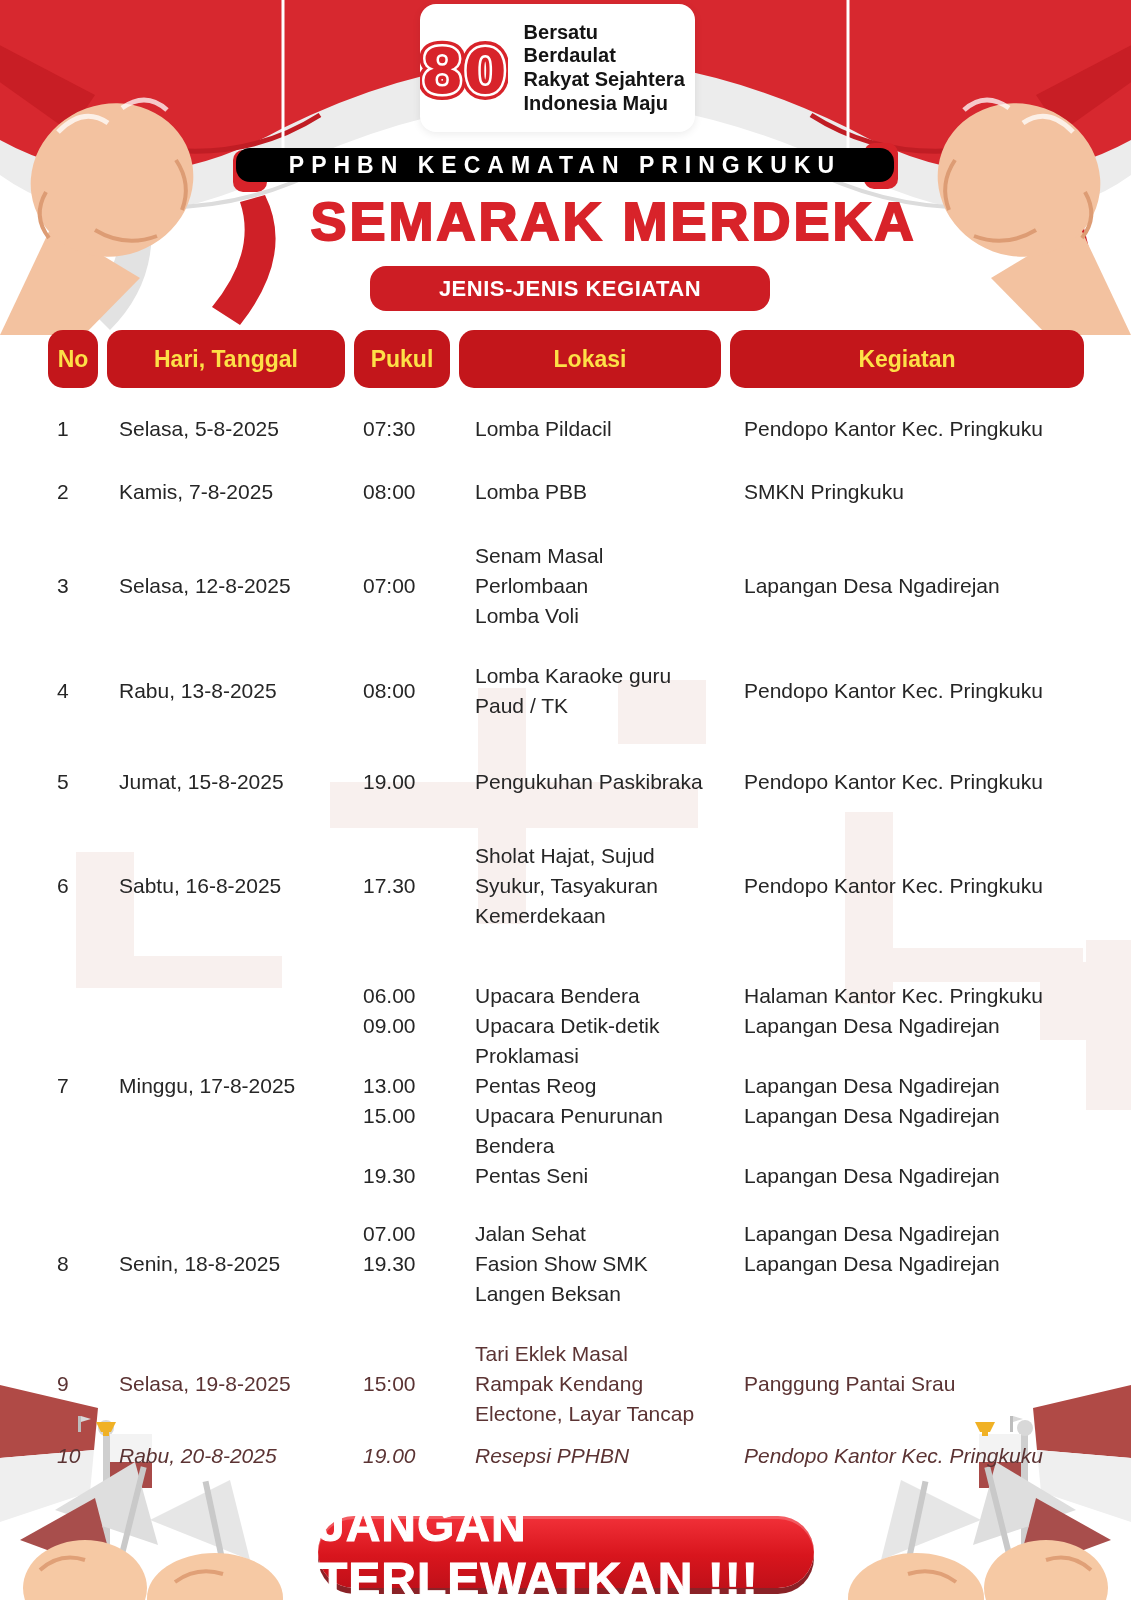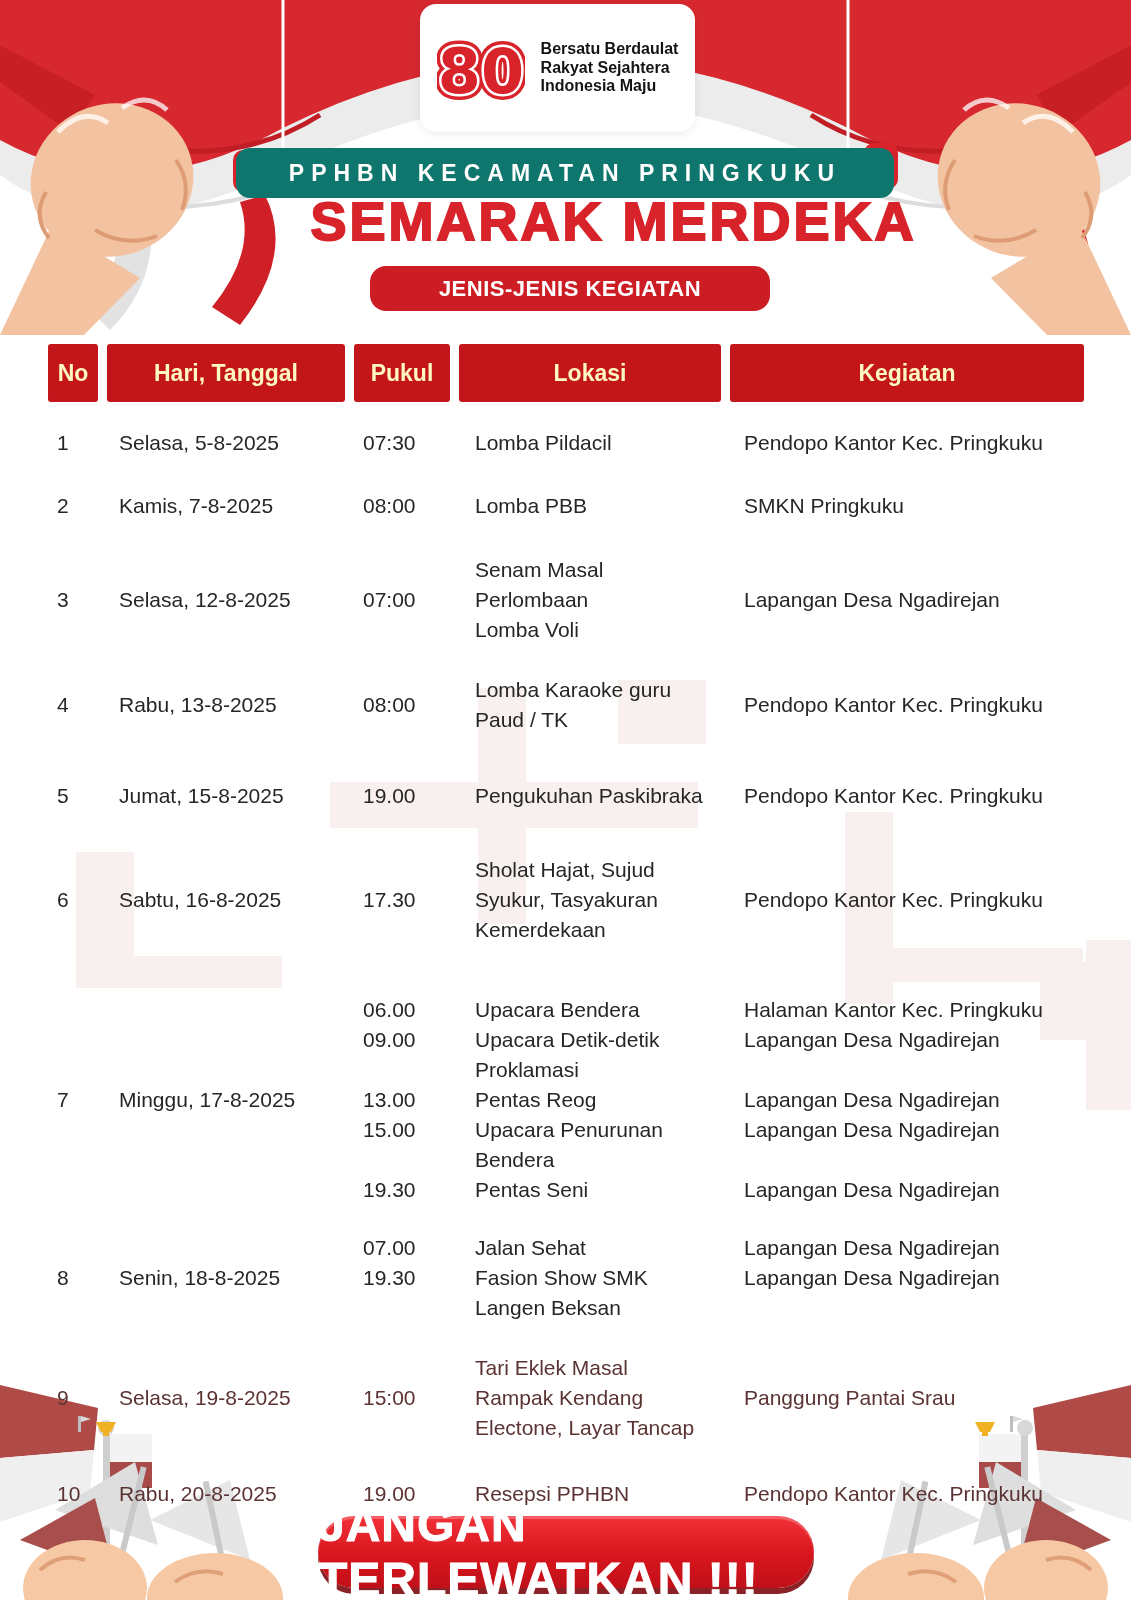--- a/index.html
+++ b/index.html
@@ -22,57 +22,57 @@
   .wm5b{left:1040px;top:962px;width:60px;height:78px;}
   
   .decor-top{position:absolute;left:0;top:0;z-index:1;}
   .decor-bottom{position:absolute;left:0;bottom:0;z-index:1;}
   
   .logo-card{
     position:absolute;left:420px;top:4px;width:275px;height:128px;z-index:2;
     background:#ffffff;border-radius:16px;box-shadow:0 2px 8px rgba(0,0,0,.08);
     display:flex;align-items:center;justify-content:center;gap:16px;
   }
-  .logo-tagline{font-weight:bold;font-size:16px;line-height:1.18;color:#141414;}
+  .logo-tagline{font-weight:bold;font-size:20px;line-height:1.18;color:#141414;}
   
   .banner-pill{
-    position:absolute;left:236px;top:148px;width:658px;height:50px;z-index:2;
-    background:#0f766e;border-radius:14px;display:flex;align-items:center;justify-content:center;
+    position:absolute;left:236px;top:148px;width:658px;height:34px;z-index:2;
+    background:#000000;border-radius:14px;display:flex;align-items:center;justify-content:center;
     color:#ffffff;font-weight:bold;font-size:23px;letter-spacing:7px;
   }
   .main-title{
     position:absolute;left:0;top:190px;width:100%;z-index:2;text-align:center;
     color:#d8232a;font-weight:900;font-size:54px;letter-spacing:3px;padding-left:48px;
     -webkit-text-stroke:2px #d8232a;
   }
   .section-pill{
     position:absolute;left:370px;top:266px;width:400px;height:45px;z-index:2;
     background:#cd1d24;border-radius:16px;display:flex;align-items:center;justify-content:center;
     color:#ffffff;font-weight:bold;font-size:22px;letter-spacing:.5px;
   }
   
   .schedule{position:absolute;left:48px;top:330px;width:1036px;z-index:2;}
   .thead{display:grid;grid-template-columns:50px 238px 96px 262px 1fr;column-gap:9px;}
   .thcell{
-    background:#c3161b;border-radius:3px;height:58px;
+    background:#c3161b;border-radius:15px;height:58px;
     display:flex;align-items:center;justify-content:center;
-    color:#fef9c3;font-weight:bold;font-size:23px;margin-top:14px;
+    color:#fde047;font-weight:bold;font-size:23px;
   }
   .trow{display:grid;grid-template-columns:50px 238px 1fr;column-gap:9px;align-items:center;
         font-size:21px;line-height:30px;}
   .trow:nth-child(1){margin-top:26px;}
   .trow:nth-child(2){margin-top:33px;}
   .trow:nth-child(3){margin-top:34px;}
   .trow:nth-child(4){margin-top:30px;}
   .trow:nth-child(5){margin-top:46px;}
   .trow:nth-child(6){margin-top:44px;}
   .trow:nth-child(7){margin-top:50px;}
   .trow:nth-child(8){margin-top:28px;}
   .trow:nth-child(9){margin-top:30px;}
-  .trow:nth-child(10){margin-top:36px;}
+  .trow:nth-child(10){margin-top:12px;font-style:italic;}
   .trow:nth-child(9),.trow:nth-child(10){color:#5b3333;}
   .cno{padding-left:9px;}
   .cdate{padding-left:12px;}
   .citems{display:flex;flex-direction:column;}
   .item{display:grid;grid-template-columns:96px 262px 1fr;column-gap:9px;align-items:center;}
   .trow.multi .item{align-items:start;}
   .ctime{padding-left:9px;}
   .cact{padding-left:16px;white-space:pre-line;}
   .cloc{padding-left:14px;}
   

